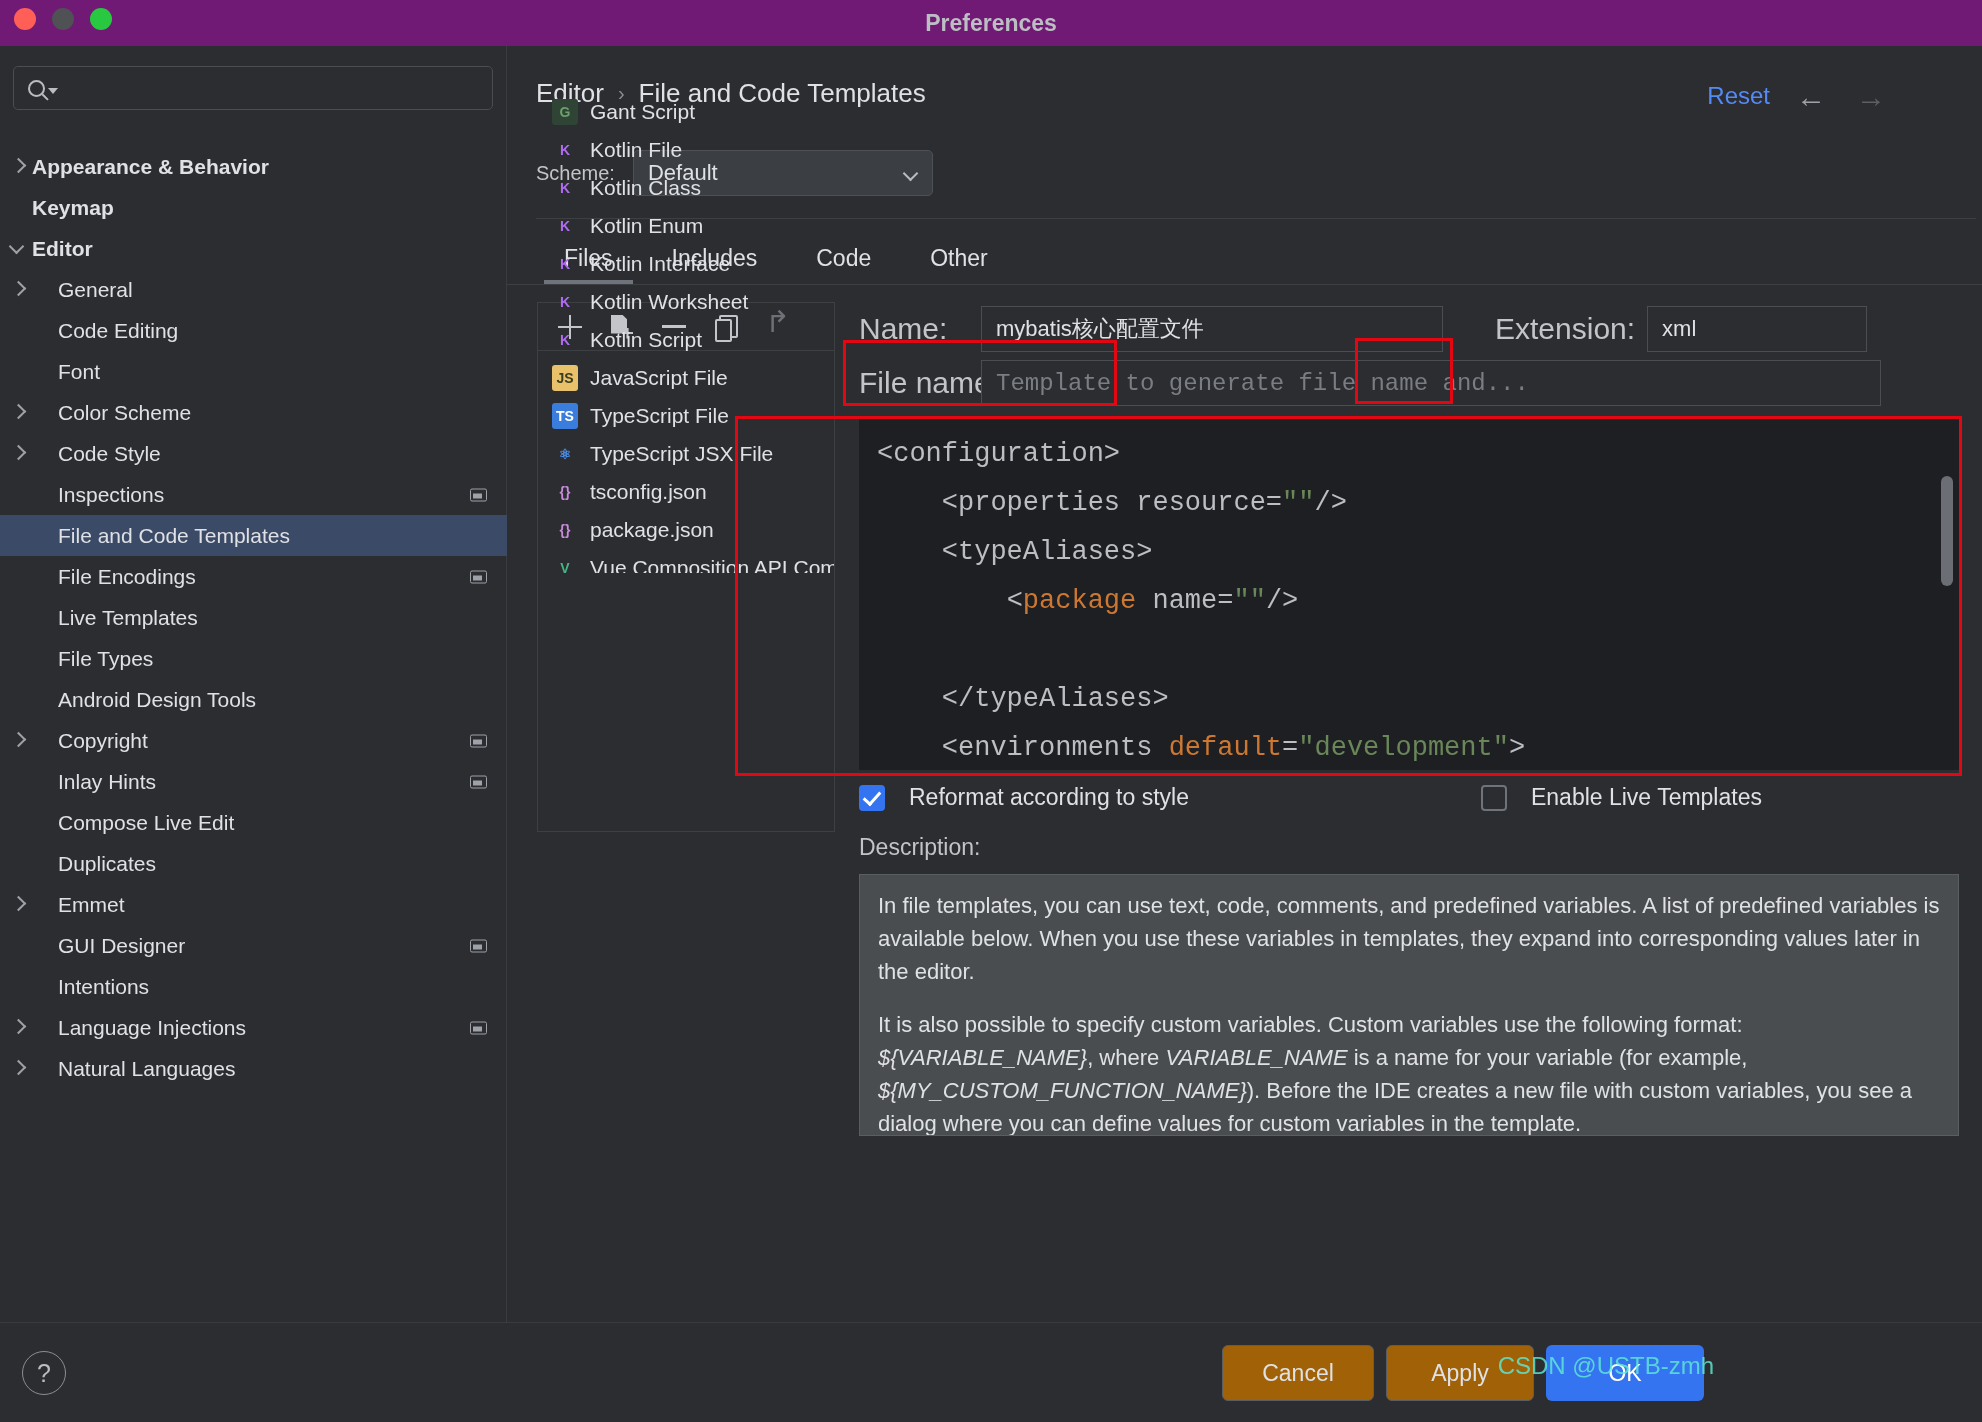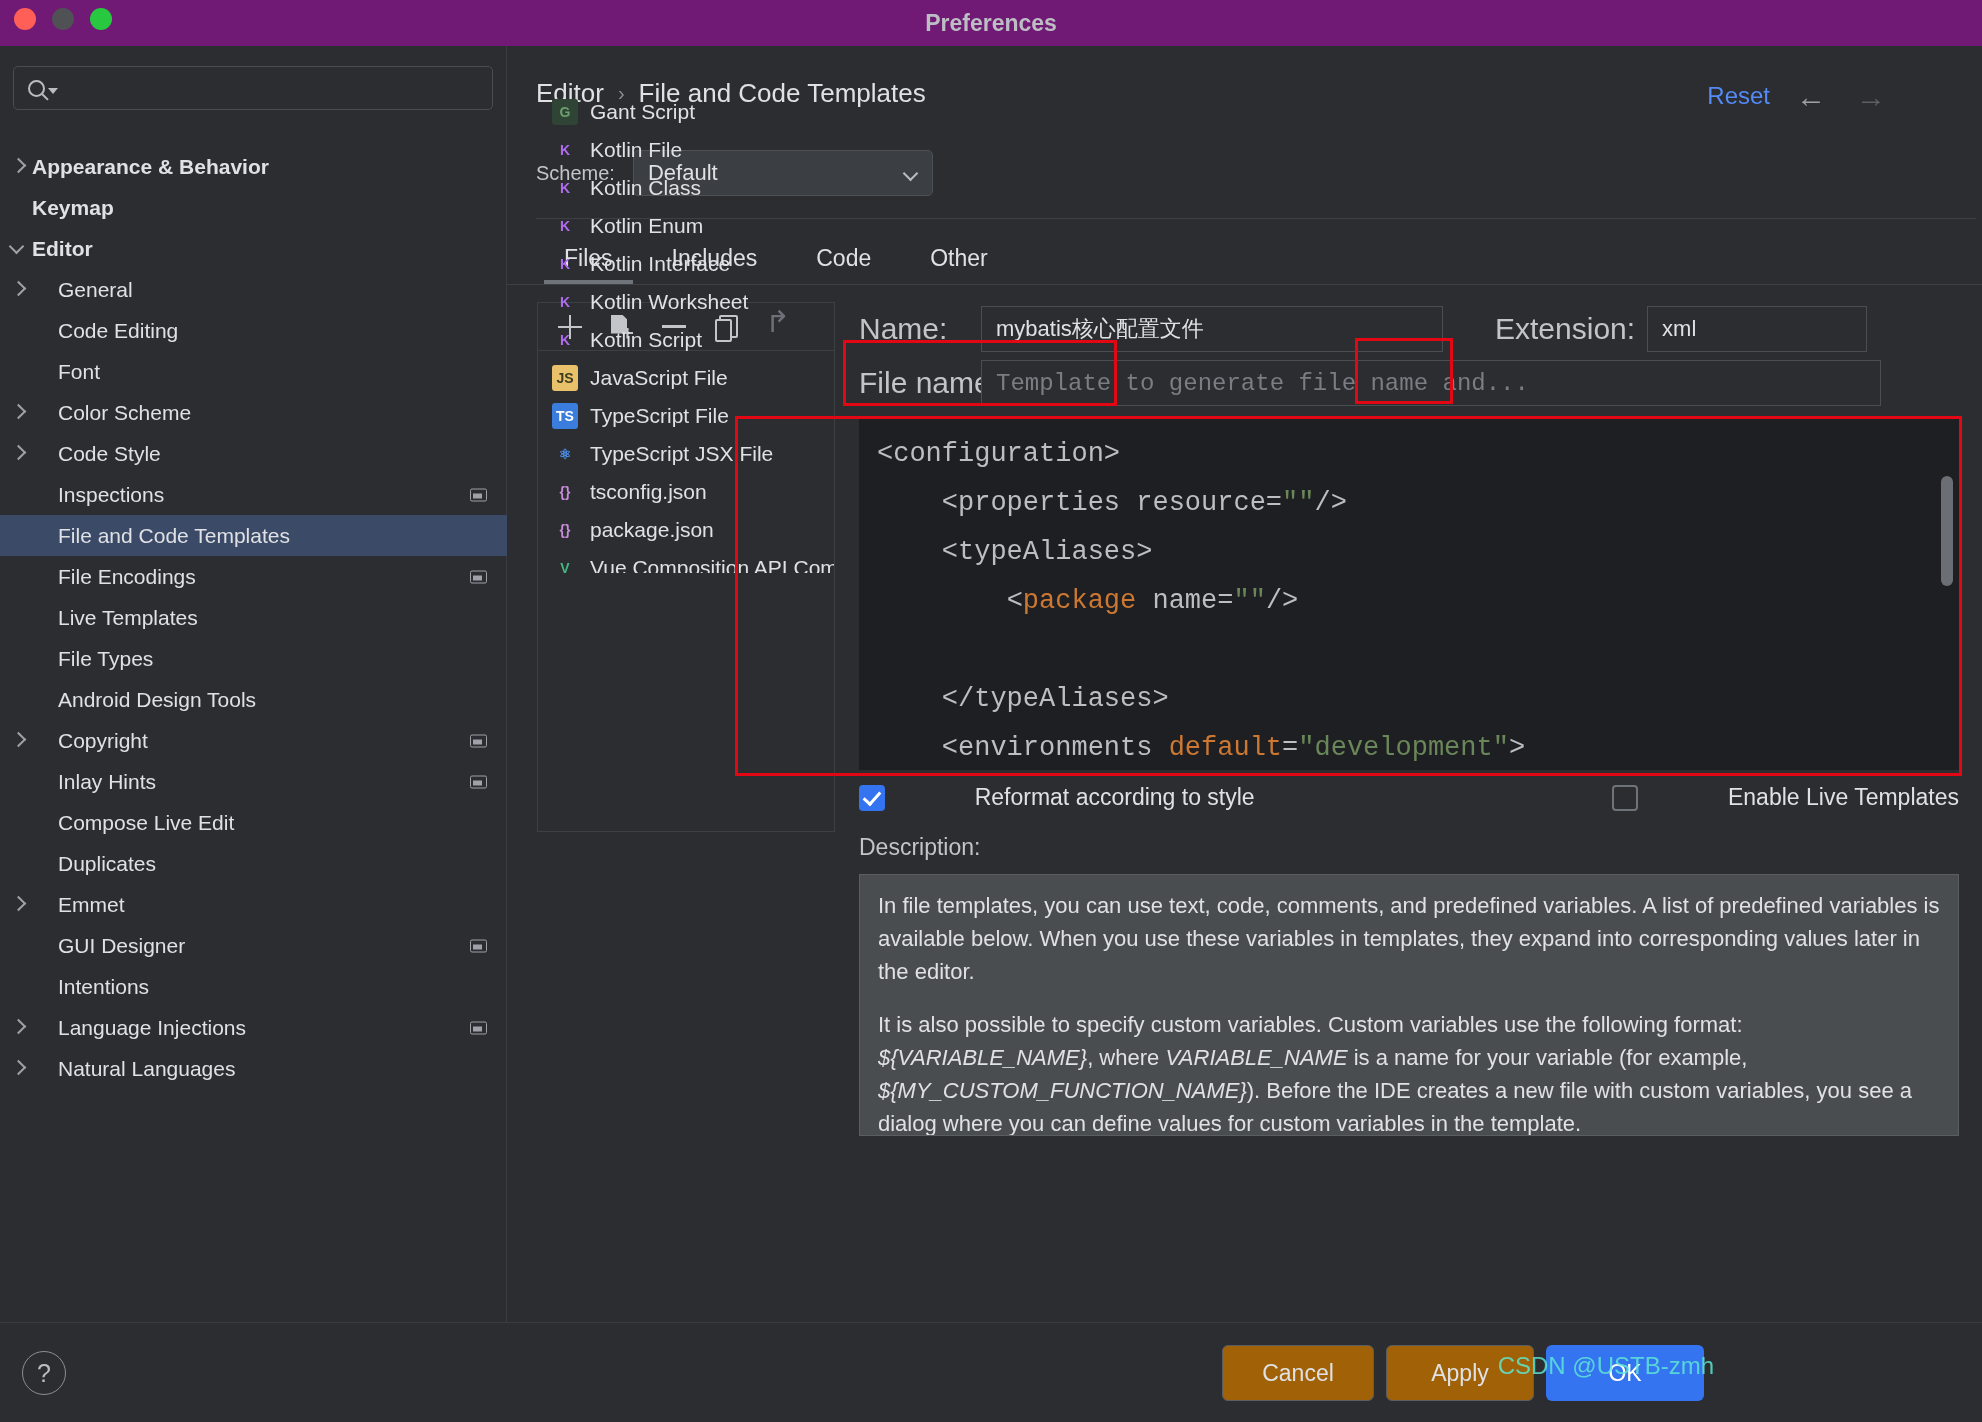--- a/index.html
+++ b/index.html
@@ -140,21 +140,21 @@
   .codeclip { position:absolute; left:0; top:0; width:1100px; height:352px; overflow:hidden; }
   pre.code {
     margin:0; padding:12px 18px 0 18px; color:#bcbec4;
     font-family:"Liberation Mono", monospace; font-size:27px; line-height:49px; white-space:pre;
   }
   .t-green { color:#6a8759; }
   .t-orange { color:#cc7832; }
   .codescroll { position:absolute; right:6px; top:58px; width:12px; height:110px; background:#6b6e74; border-radius:6px; }
 
   
-  .checkrow { position:absolute; left:0; top:482px; width:1100px; display:flex; align-items:center; gap:24px;justify-content:space-between; }
+  .checkrow { position:absolute; left:0; top:482px; width:1100px; display:flex; align-items:center; gap:24px; }
   .cbx { width:26px;height:26px;border-radius:4px; flex:0 0 26px; position:relative; }
   .cbx.on { background:#3574f0; }
   .cbx.on::after{content:"";position:absolute;left:8px;top:3px;width:7px;height:14px;border-right:3px solid #fff;border-bottom:3px solid #fff;transform:rotate(42deg);}
   .cbx.off { border:2px solid #6f737a; background:#2b2d30; }
   .cbx-label { color:#dfe1e5; font-size:23px; white-space:nowrap; }
 
   
   .desc-label { position:absolute; left:0; top:532px; color:#c2c4c8; font-size:23px; }
   .descbox {
     position:absolute; left:0; top:572px; width:1100px; height:262px;

